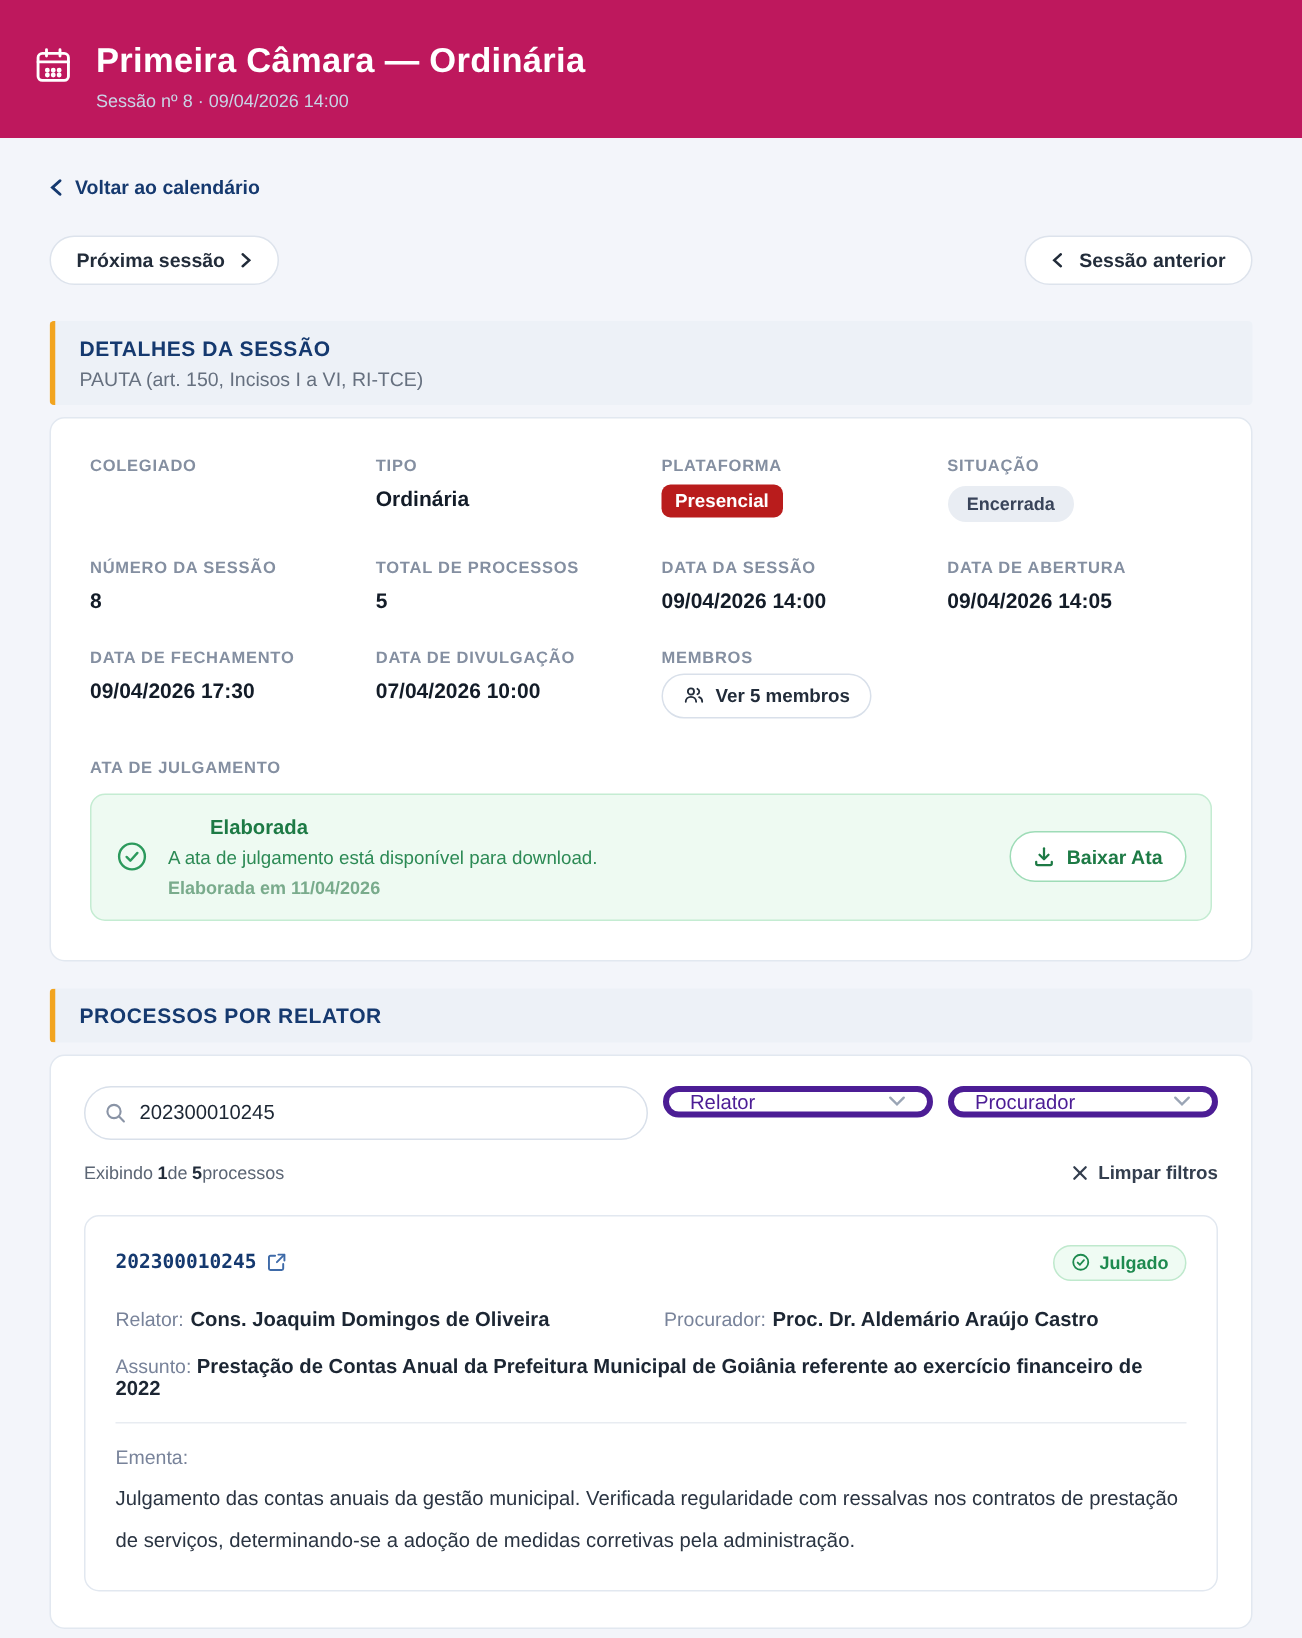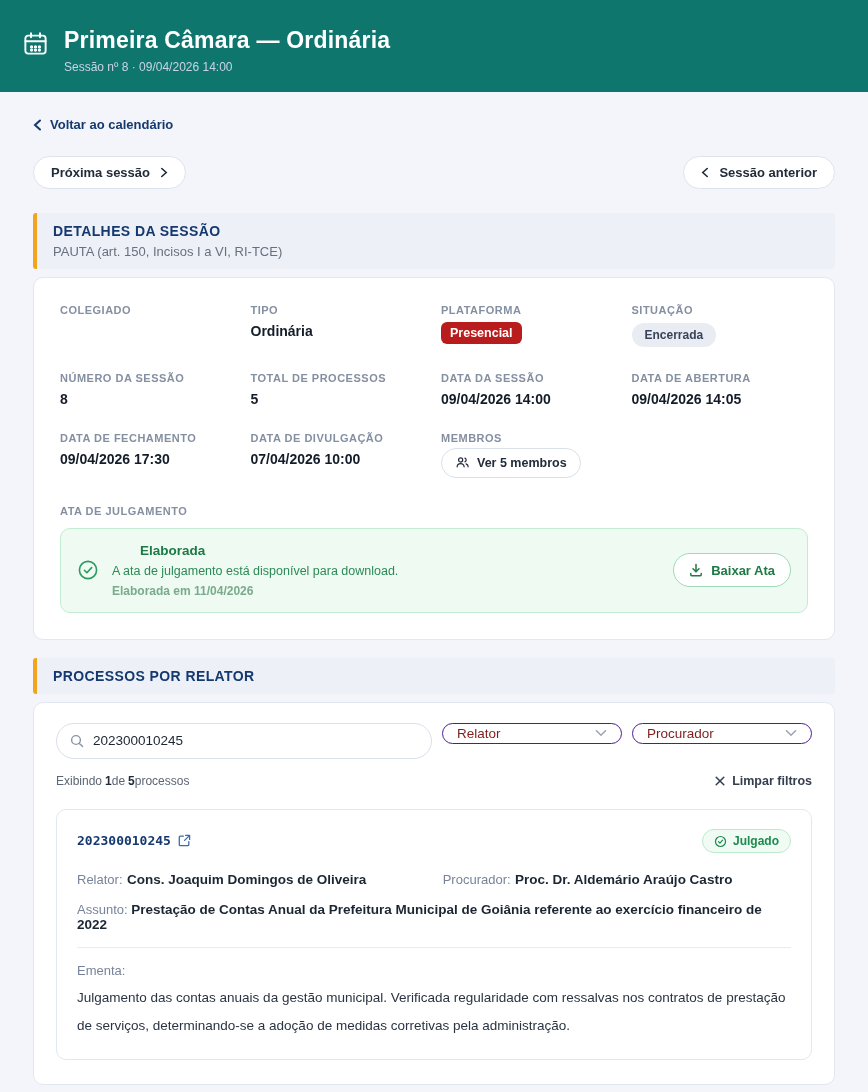--- a/index.html
+++ b/index.html
@@ -5,21 +5,21 @@
   * { box-sizing: border-box; margin: 0; padding: 0; }
   html,body { width: 868px; }
   body {
     font-family: "Liberation Sans", sans-serif;
     background: #f3f5fa;
     color: #1c2633;
     min-height: 1092px;
   }
   
   .topbar {
-    background: #0f766e;
+    background: #be185d;
     padding: 27px 24px 18px 22px;
     display: flex; gap: 15px; align-items: flex-start;
   }
   .topbar .cal { margin-top: 3px; flex: 0 0 auto; }
   .topbar h1 { color:#fff; font-size: 23px; font-weight: bold; letter-spacing: .2px; }
   .topbar .sub { color:#c9d4e6; font-size: 12px; margin-top: 6px; }
   
   .content { padding: 0 33px 22px; }
   .backlink {
     margin-top: 25px; display: inline-flex; align-items: center; gap: 8px;
@@ -82,42 +82,42 @@
   .searchbox {
     flex: 1; display:flex; align-items:center; gap: 9px;
     border:1px solid #d9e0ea; border-radius: 18px; height: 36px; padding: 0 13px; background:#fff;
   }
   .searchbox input {
     border:none; outline:none; flex:1; font-size: 13.5px; color:#1c2633;
     font-family:"Liberation Sans",sans-serif; background:transparent;
   }
   .select {
     width: 180px; flex: 0 0 auto; display:flex; align-items:center; justify-content: space-between;
-    border:1px solid #4c1d95; border-radius: 18px; height: 21px; padding: 0 14px;
-    font-size: 13.5px; color:#7f1d1d; background:#fff; cursor: pointer;
+    border:4px solid #4c1d95; border-radius: 18px; height: 21px; padding: 0 14px;
+    font-size: 13.5px; color:#4c1d95; background:#fff; cursor: pointer;
   }
   .results { margin-top: 15px; display:flex; justify-content: space-between; align-items:center; }
   .results .left { font-size: 12px; color:#5b6574; }
   .results .left b { color:#222c3a; }
   .results .left span { margin-right: 3px; }
   .clearf {
     display:inline-flex; align-items:center; gap: 7px; font-size: 12.5px; font-weight: 600;
     color:#333e4e; cursor:pointer; background:none; border:none; font-family:"Liberation Sans",sans-serif;
   }
   .proc {
     margin-top: 21px; border:1px solid #e2e8f0; border-radius: 10px; padding: 19px 20px;
   }
   .proc-top { display:flex; justify-content: space-between; align-items: center; }
   .proc-num {
     display:inline-flex; align-items:center; gap: 7px;
     font-family: "DejaVu Sans Mono", monospace; font-size: 13px; font-weight: bold; color:#15396f;
     cursor:pointer;
   }
   .badge-julgado {
-    display:inline-flex; align-items:flex-end; gap: 6px; background:#effbf3;
+    display:inline-flex; align-items:flex-start; gap: 6px; background:#effbf3;
     border:1px solid #bfe9cd; border-radius: 14px; padding: 4px 11px;
     color:#1e8a4f; font-size: 12px; font-weight: bold;
   }
   .proc-people { display:grid; grid-template-columns: 1.05fr 1fr; margin-top: 17px; }
   .plab { color:#78839a; font-size: 13px; }
   .pval { color:#1c2633; font-size: 13.5px; font-weight: bold; }
   .assunto { margin-top: 14px; font-size: 13px; color:#78839a; }
   .divider { border:none; border-top: 1px solid #e8ecf1; margin: 15px 0; }
   .ementa-lab { font-size: 13px; color:#78839a; }
   .ementa-txt { margin-top: 6px; font-size: 13.5px; color:#2a3442; line-height: 28px; }

